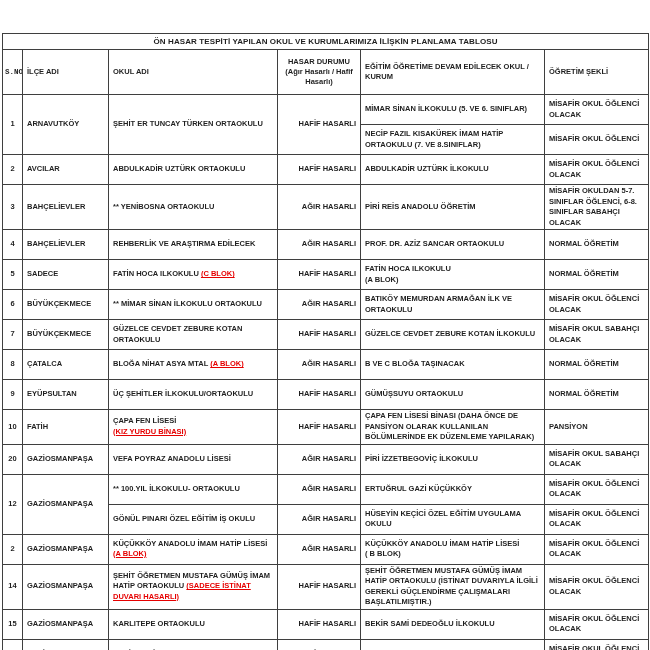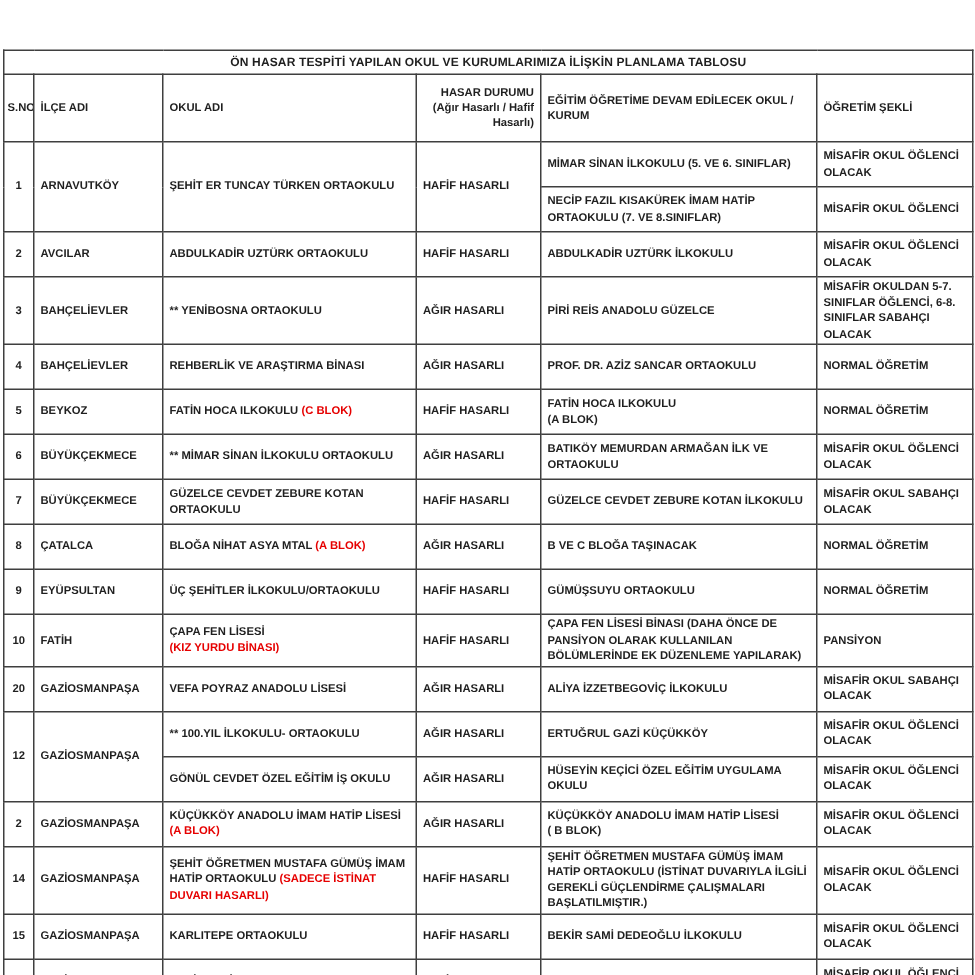--- a/index.html
+++ b/index.html
@@ -7,26 +7,26 @@
         font-family:"Liberation Sans","DejaVu Sans",sans-serif;color:#1f1f1f;}
   table.plan{position:absolute;left:2px;top:33px;width:646px;border-collapse:collapse;
              table-layout:fixed;}
   col.w-no{width:20px;} col.w-ilce{width:86px;} col.w-okul{width:169px;}
   col.w-hasar{width:83px;} col.w-devam{width:184px;} col.w-sekil{width:104px;}
   th,td{border:1px solid #3f3f3f;vertical-align:middle;white-space:pre-line;
         font-weight:700;overflow:hidden;}
   tr.title-row th{height:13px;font-size:8px;text-align:center;padding:1px 2px;
                   letter-spacing:.1px;}
   tr.head-row th{height:42px;font-size:7.5px;text-align:left;padding:1px 4px;line-height:10px;}
-  tr.head-row th.col-sno{padding:1px 2px;}
-  tr.head-row th.col-hasar{text-align:right;}
+  tr.head-row th.col-sno{padding:1px 2px;font-family:Liberation Mono, monospace;}
+  tr.head-row th.col-hasar{text-align:center;}
   tbody td{font-size:7.5px;line-height:10.5px;padding:1px 4px;height:27px;}
   td.c-no{text-align:center;padding:1px 1px;}
-  td.c-hasar{text-align:left;}
-  .red{color:#e60000;}
+  td.c-hasar{text-align:right;}
+  .red{color:#e60000;text-decoration:underline;}
 </style>
 </head>
 <body>
 
 <div class="page">
   <table class="plan">
     <colgroup>
       <col class="w-no">
         <col class="w-ilce">
         <col class="w-okul">
@@ -67,34 +67,34 @@
           <td class="c-okul"><span>ABDULKADİR UZTÜRK ORTAOKULU</span></td>
           <td class="c-hasar">HAFİF HASARLI</td>
           <td class="c-devam">ABDULKADİR UZTÜRK İLKOKULU</td>
           <td class="c-sekil">MİSAFİR OKUL ÖĞLENCİ OLACAK</td>
         </tr>
         <tr>
           <td class="c-no">3</td>
           <td class="c-ilce">BAHÇELİEVLER</td>
           <td class="c-okul"><span>** YENİBOSNA ORTAOKULU</span></td>
           <td class="c-hasar">AĞIR HASARLI</td>
-          <td class="c-devam">PİRİ REİS ANADOLU GÜZELCE</td>
+          <td class="c-devam">PİRİ REİS ANADOLU ÖĞRETİM</td>
           <td class="c-sekil">MİSAFİR OKULDAN 5-7. SINIFLAR ÖĞLENCİ,  6-8. SINIFLAR SABAHÇI OLACAK</td>
         </tr>
         <tr>
           <td class="c-no">4</td>
           <td class="c-ilce">BAHÇELİEVLER</td>
-          <td class="c-okul"><span>REHBERLİK VE ARAŞTIRMA BİNASI</span></td>
+          <td class="c-okul"><span>REHBERLİK VE ARAŞTIRMA EDİLECEK</span></td>
           <td class="c-hasar">AĞIR HASARLI</td>
           <td class="c-devam">PROF. DR. AZİZ SANCAR ORTAOKULU</td>
           <td class="c-sekil">NORMAL ÖĞRETİM</td>
         </tr>
         <tr>
           <td class="c-no">5</td>
-          <td class="c-ilce">BEYKOZ</td>
+          <td class="c-ilce">SADECE</td>
           <td class="c-okul"><span>FATİN HOCA ILKOKULU  </span><span class="red">(C BLOK)</span></td>
           <td class="c-hasar">HAFİF HASARLI</td>
           <td class="c-devam">FATİN HOCA ILKOKULU
 (A BLOK)</td>
           <td class="c-sekil">NORMAL ÖĞRETİM</td>
         </tr>
         <tr>
           <td class="c-no">6</td>
           <td class="c-ilce">BÜYÜKÇEKMECE</td>
           <td class="c-okul"><span>** MİMAR SİNAN İLKOKULU ORTAOKULU</span></td>
@@ -133,33 +133,33 @@
 </span><span class="red">(KIZ YURDU BİNASI)</span></td>
           <td class="c-hasar">HAFİF HASARLI</td>
           <td class="c-devam">ÇAPA FEN LİSESİ BİNASI (DAHA ÖNCE DE PANSİYON OLARAK KULLANILAN BÖLÜMLERİNDE EK DÜZENLEME YAPILARAK)</td>
           <td class="c-sekil">PANSİYON</td>
         </tr>
         <tr>
           <td class="c-no">20</td>
           <td class="c-ilce">GAZİOSMANPAŞA</td>
           <td class="c-okul"><span>VEFA POYRAZ ANADOLU LİSESİ</span></td>
           <td class="c-hasar">AĞIR HASARLI</td>
-          <td class="c-devam">ALİYA İZZETBEGOVİÇ İLKOKULU</td>
+          <td class="c-devam">PİRİ İZZETBEGOVİÇ İLKOKULU</td>
           <td class="c-sekil">MİSAFİR OKUL SABAHÇI OLACAK</td>
         </tr>
         <tr>
           <td class="c-no" rowspan="2">12</td>
           <td class="c-ilce" rowspan="2">GAZİOSMANPAŞA</td>
           <td class="c-okul"><span>** 100.YIL İLKOKULU- ORTAOKULU</span></td>
           <td class="c-hasar">AĞIR HASARLI</td>
           <td class="c-devam">ERTUĞRUL GAZİ KÜÇÜKKÖY</td>
           <td class="c-sekil">MİSAFİR OKUL ÖĞLENCİ OLACAK</td>
         </tr>
         <tr>
-          <td class="c-okul"><span>GÖNÜL CEVDET ÖZEL EĞİTİM İŞ OKULU</span></td>
+          <td class="c-okul"><span>GÖNÜL PINARI ÖZEL EĞİTİM İŞ OKULU</span></td>
           <td class="c-hasar">AĞIR HASARLI</td>
           <td class="c-devam">HÜSEYİN KEÇİCİ ÖZEL EĞİTİM UYGULAMA OKULU</td>
           <td class="c-sekil">MİSAFİR OKUL ÖĞLENCİ OLACAK</td>
         </tr>
         <tr>
           <td class="c-no">2</td>
           <td class="c-ilce">GAZİOSMANPAŞA</td>
           <td class="c-okul"><span>KÜÇÜKKÖY ANADOLU İMAM HATİP LİSESİ
 </span><span class="red">(A BLOK)</span></td>
           <td class="c-hasar">AĞIR HASARLI</td>

